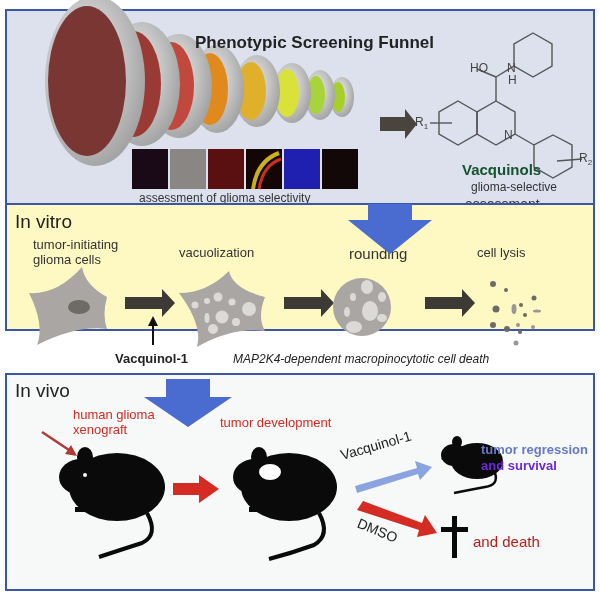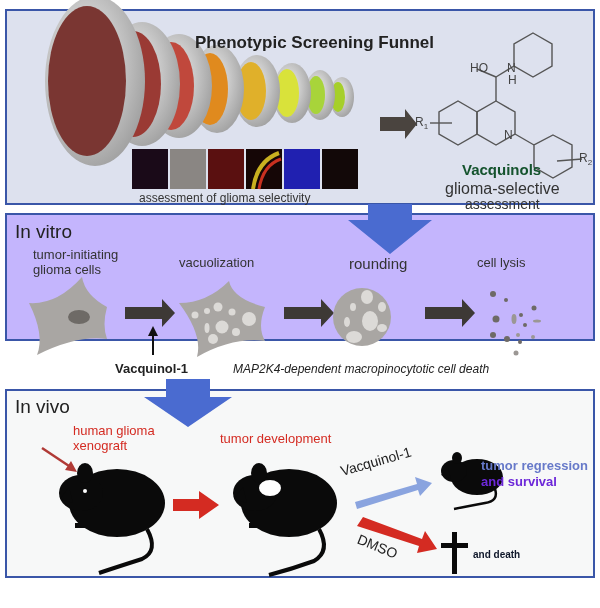--- a/index.html
+++ b/index.html
@@ -1,22 +1,22 @@
 <!DOCTYPE html>
 <html><head>
   <meta charset="utf-8">
   <style>
     html, body { margin: 0; padding: 0; background: #ffffff; }
     body { width: 600px; height: 608px; position: relative; overflow: hidden;
       font-family: "Liberation Sans", sans-serif; }
     .panel { position: absolute; left: 5px; width: 590px; box-sizing: border-box;
       border: 2px solid #3a56a8; }
     #p1 { top: 9px; height: 196px; background: #dde1ee; }
-    #p2 { top: 213px; height: 128px; background: #c4b5fd; }
-    #p3 { top: 389px; height: 189px; background: #f7f8f8; }
+    #p2 { top: 203px; height: 128px; background: #fef9c3; }
+    #p3 { top: 373px; height: 218px; background: #f7f8f8; }
     .t { position: absolute; white-space: nowrap; }
     svg { position: absolute; overflow: visible; }
     .sec-title { font-size: 19px; color: #222; }
   </style>
 </head>
 <body>
 
 <div id="p1" class="panel">
   <svg width="590" height="196" style="left:0;top:0;">
     <defs>
@@ -93,21 +93,21 @@
   <span class="t" style="left:501px;top:62px;font-size:12px;color:#444;">H</span>
   <span class="t" style="left:497px;top:117px;font-size:12px;color:#444;">N</span>
   <span class="t" style="left:408px;top:104px;font-size:12px;color:#444;">
     <span>R</span><sub style="font-size:8px;">1</sub>
   </span>
   <span class="t" style="left:572px;top:140px;font-size:12px;color:#444;">
     <span>R</span><sub style="font-size:8px;">2</sub>
   </span>
 
   <div class="t" style="left:455px;top:150px;font-size:15px;font-weight:bold;color:#14532d;">Vacquinols</div>
-  <div class="t" style="left:438px;top:169px;font-size:16px;color:#333;">glioma-selective</div>
+  <div class="t" style="left:464px;top:169px;font-size:12px;color:#333;">glioma-selective</div>
   <div class="t" style="left:458px;top:185px;font-size:14px;color:#333;">assessment</div>
 </div>
 
 <svg width="100" height="60" style="left:340px;top:200px;z-index:5;">
   <polygon points="28,4 72,4 72,20 92,20 50,54 8,20 28,20" fill="#4a6bd0"></polygon>
 </svg>
 
 <div id="p2" class="panel">
   <div class="t sec-title" style="left:8px;top:6px;">In vitro</div>
   <div class="t" style="left:26px;top:32px;font-size:13px;color:#333;">tumor-initiating</div>
@@ -228,14 +228,14 @@
     <g fill="#0a0a0a">
       <rect x="445" y="141" width="5" height="42"></rect>
       <rect x="434" y="152" width="27" height="5"></rect>
     </g>
   </svg>
 
   <div class="t" style="left:336px;top:72px;font-size:14px;color:#222;transform:rotate(-16deg);transform-origin:left bottom;">Vacquinol-1</div>
   <div class="t" style="left:354px;top:140px;font-size:14px;color:#222;transform:rotate(22deg);transform-origin:left top;">DMSO</div>
   <div class="t" style="left:474px;top:67px;font-size:13px;font-weight:bold;color:#6679c9;">tumor regression</div>
   <div class="t" style="left:474px;top:83px;font-size:13px;font-weight:bold;color:#6d28d9;">and survival</div>
-  <div class="t" style="left:466px;top:158px;font-size:10px;font-weight:bold;color:#0f172a;">and death</div>
+  <div class="t" style="left:466px;top:158px;font-size:15px;font-weight:normal;color:#b91c1c;">and death</div>
 </div>
 
 </body></html>

